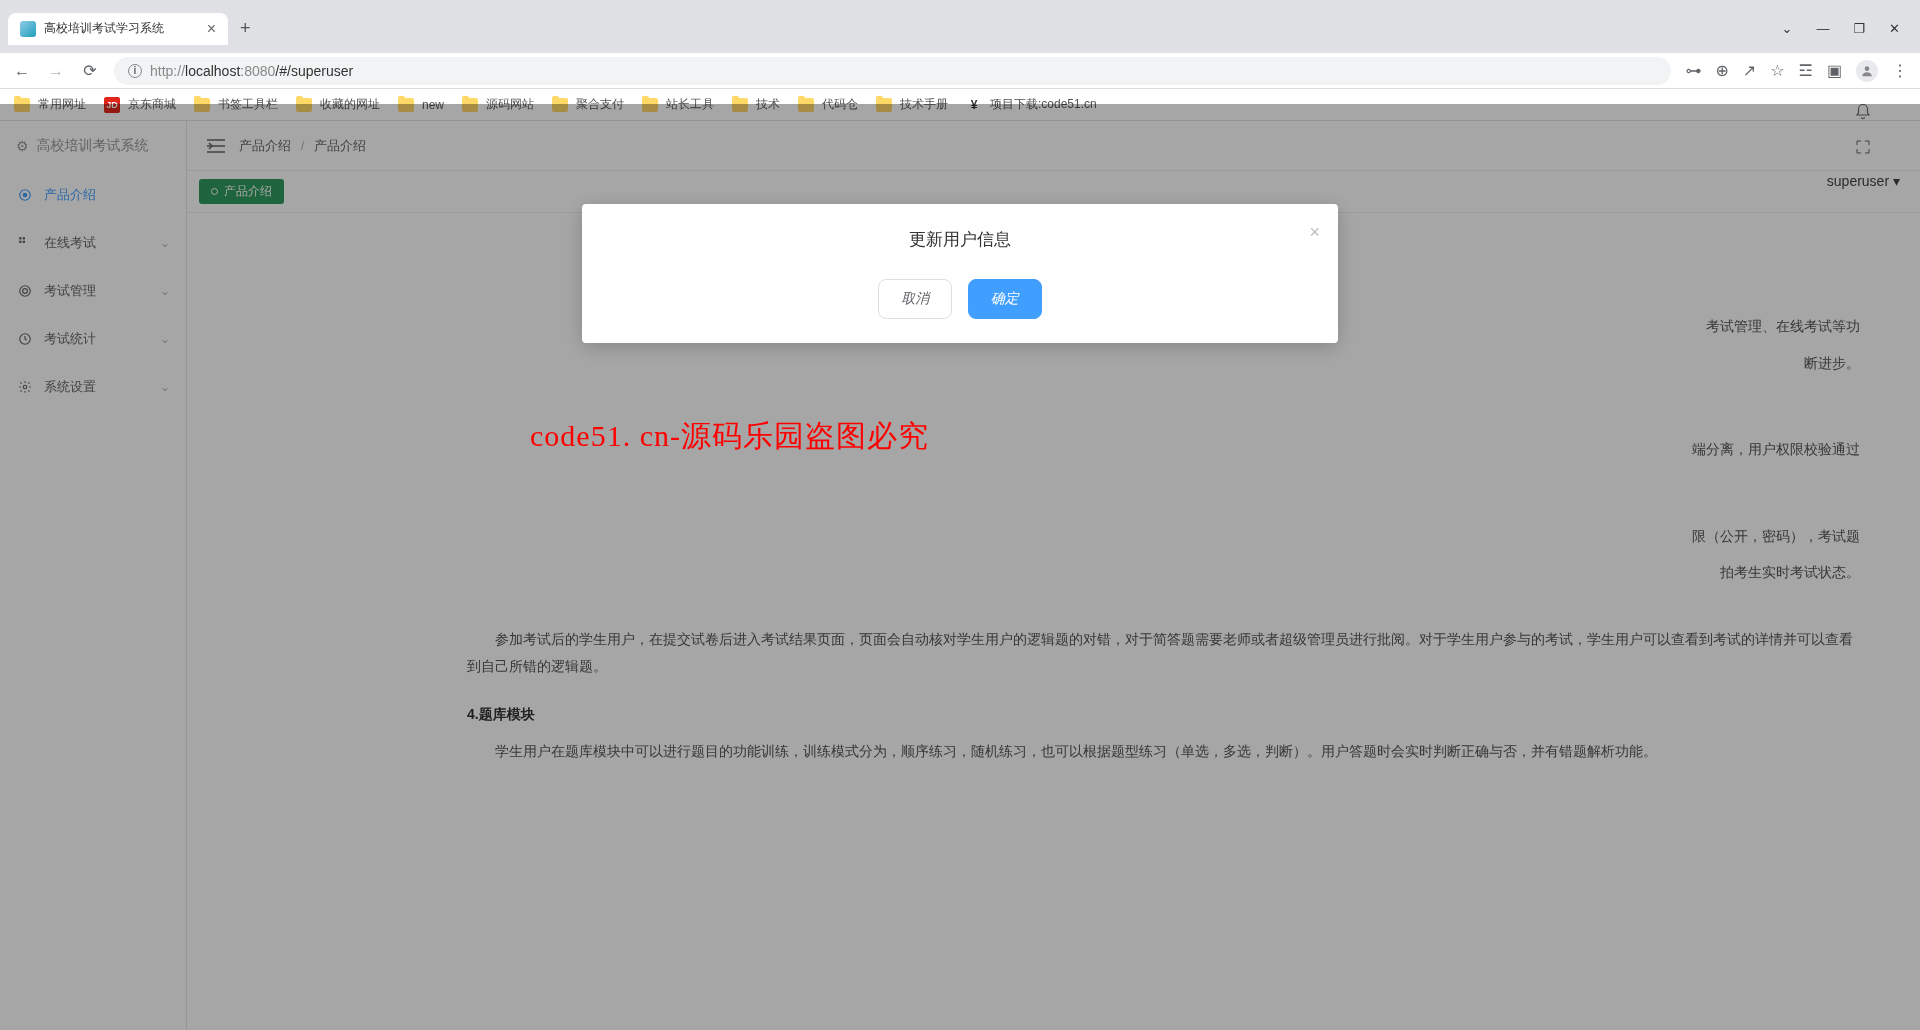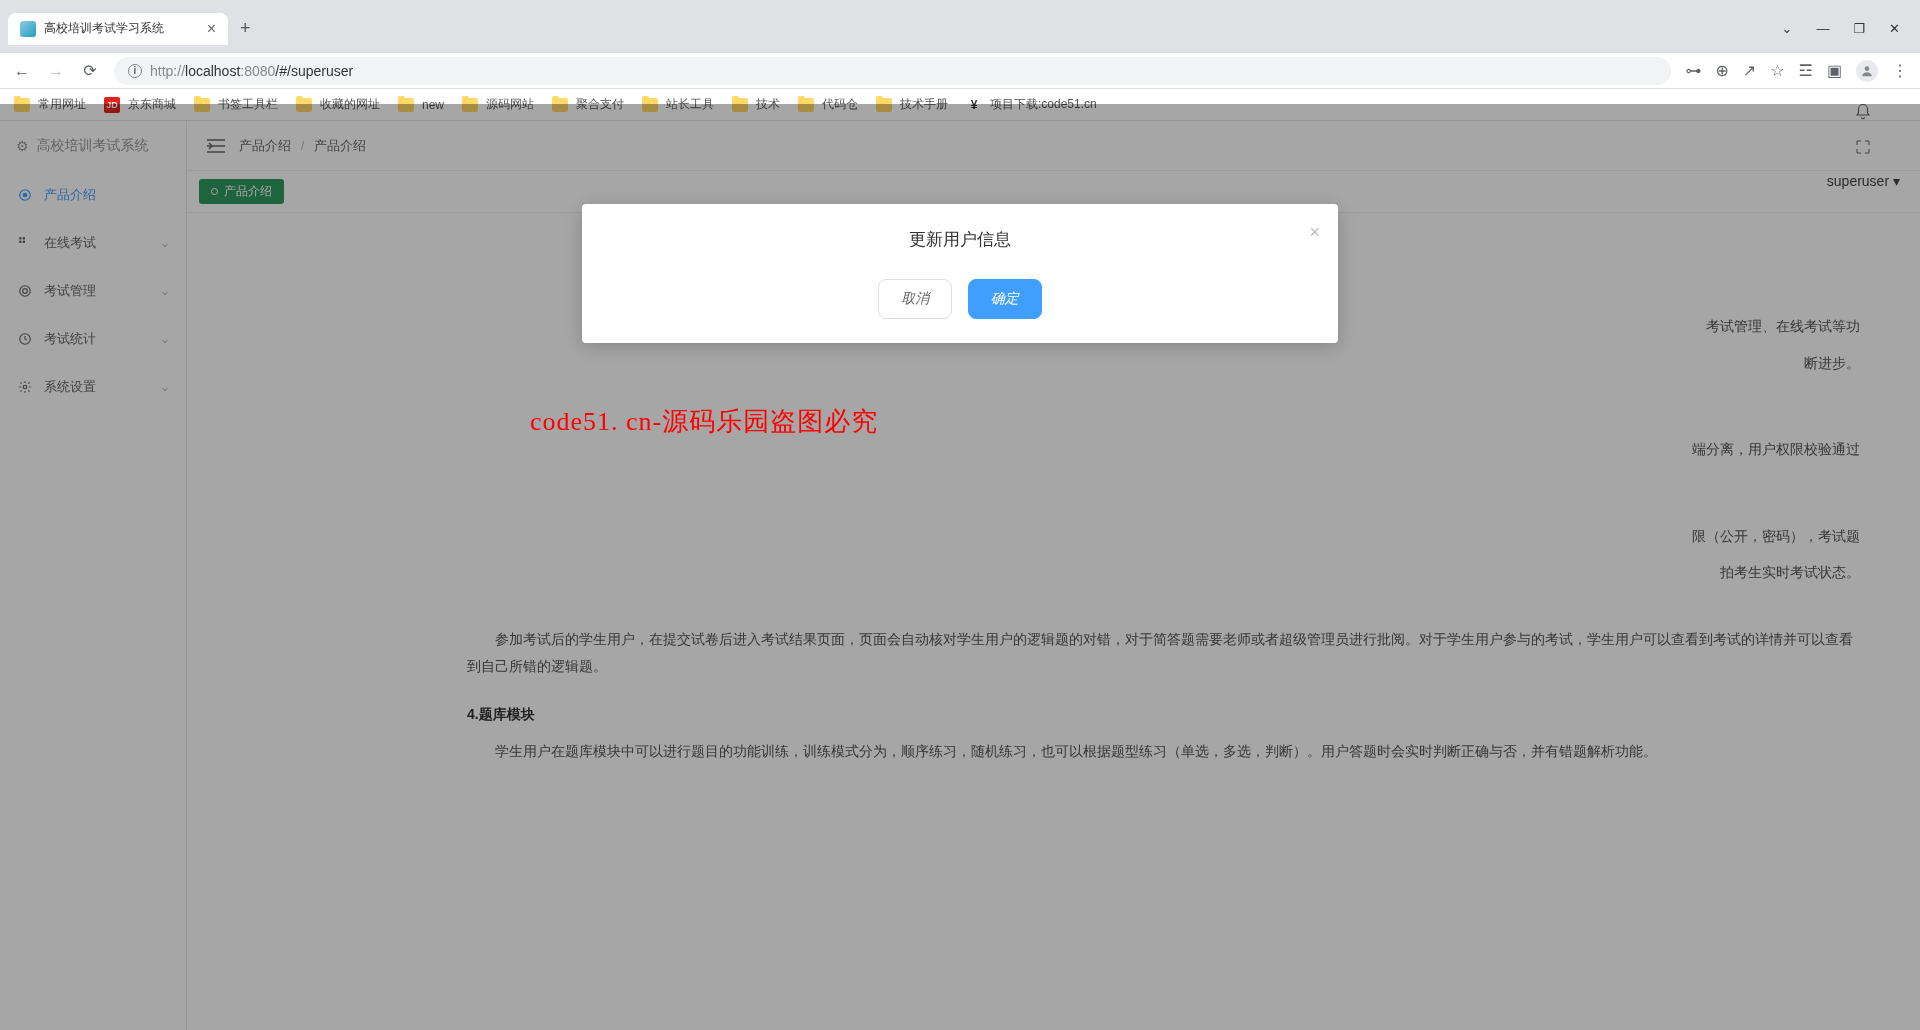--- a/index.html
+++ b/index.html
@@ -69,21 +69,21 @@
 .form-group { margin: 18px 0; }
 .form-label { font-size: 13px; color: #666; margin-bottom: 10px; display: block; }
 .form-label .req { color: #f56c6c; margin-right: 4px; }
 .form-input { width: 100%; height: 40px; border: 1px solid #e4e7ed; border-radius: 4px; padding: 0 14px; font-size: 14px; color: #606266; }
 .form-input[disabled] { background: #f5f7fa; color: #aaa; }
 .form-input::placeholder { color: #bbb; }
 .modal-footer { padding: 16px 22px 24px; text-align: center; }
 .btn { display: inline-block; padding: 10px 22px; border-radius: 8px; font-size: 14px; cursor: pointer; margin: 0 6px; border: 1px solid #dcdfe6; background: #fff; color: #606266; font-style: italic; }
 .btn-primary { background: #409eff; border-color: #409eff; color: #fff; }
 
-.watermark { position: fixed; top: 404px; left: 530px; color: #ff0000; font-size: 26px; font-family: "SimSun", serif; pointer-events: none; z-index: 9999; letter-spacing: 1px; }
+.watermark { position: fixed; top: 416px; left: 530px; color: #ff0000; font-size: 30px; font-family: "SimSun", serif; pointer-events: none; z-index: 9999; letter-spacing: 1px; }
 
 svg { display: block; }
 </style>
 </head>
 <body>
 
 <div class="browser-chrome">
   <div class="tab-bar">
     <div class="tab">
       <span class="tab-icon"></span>

